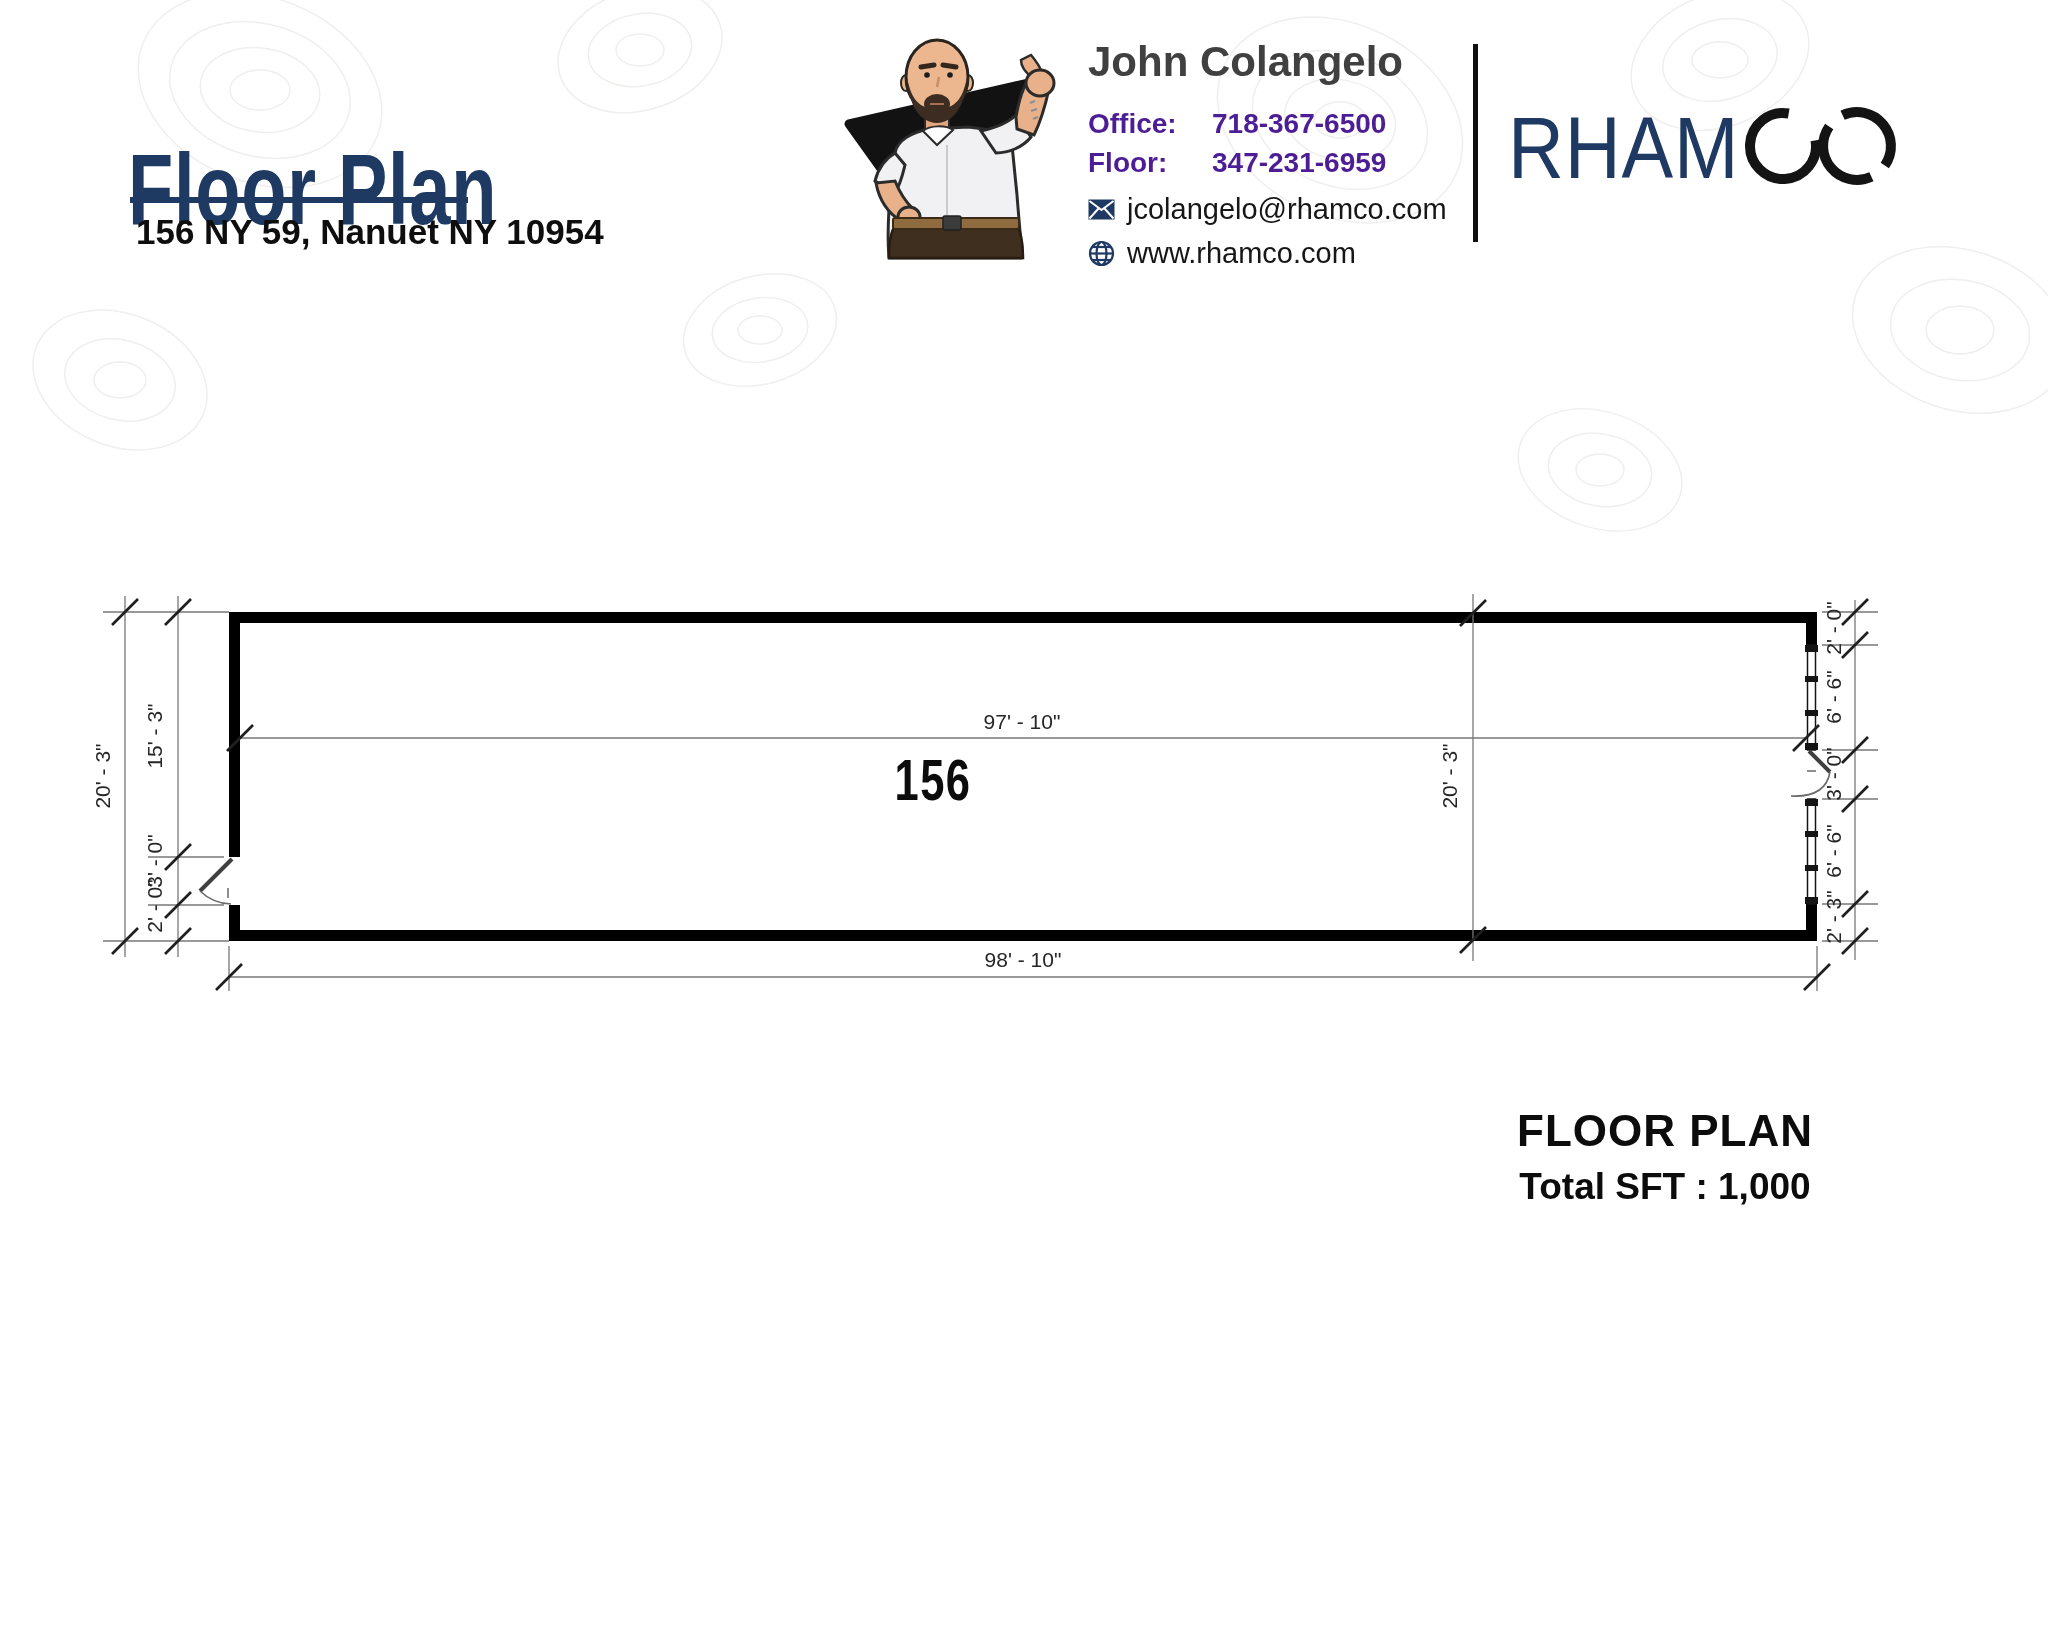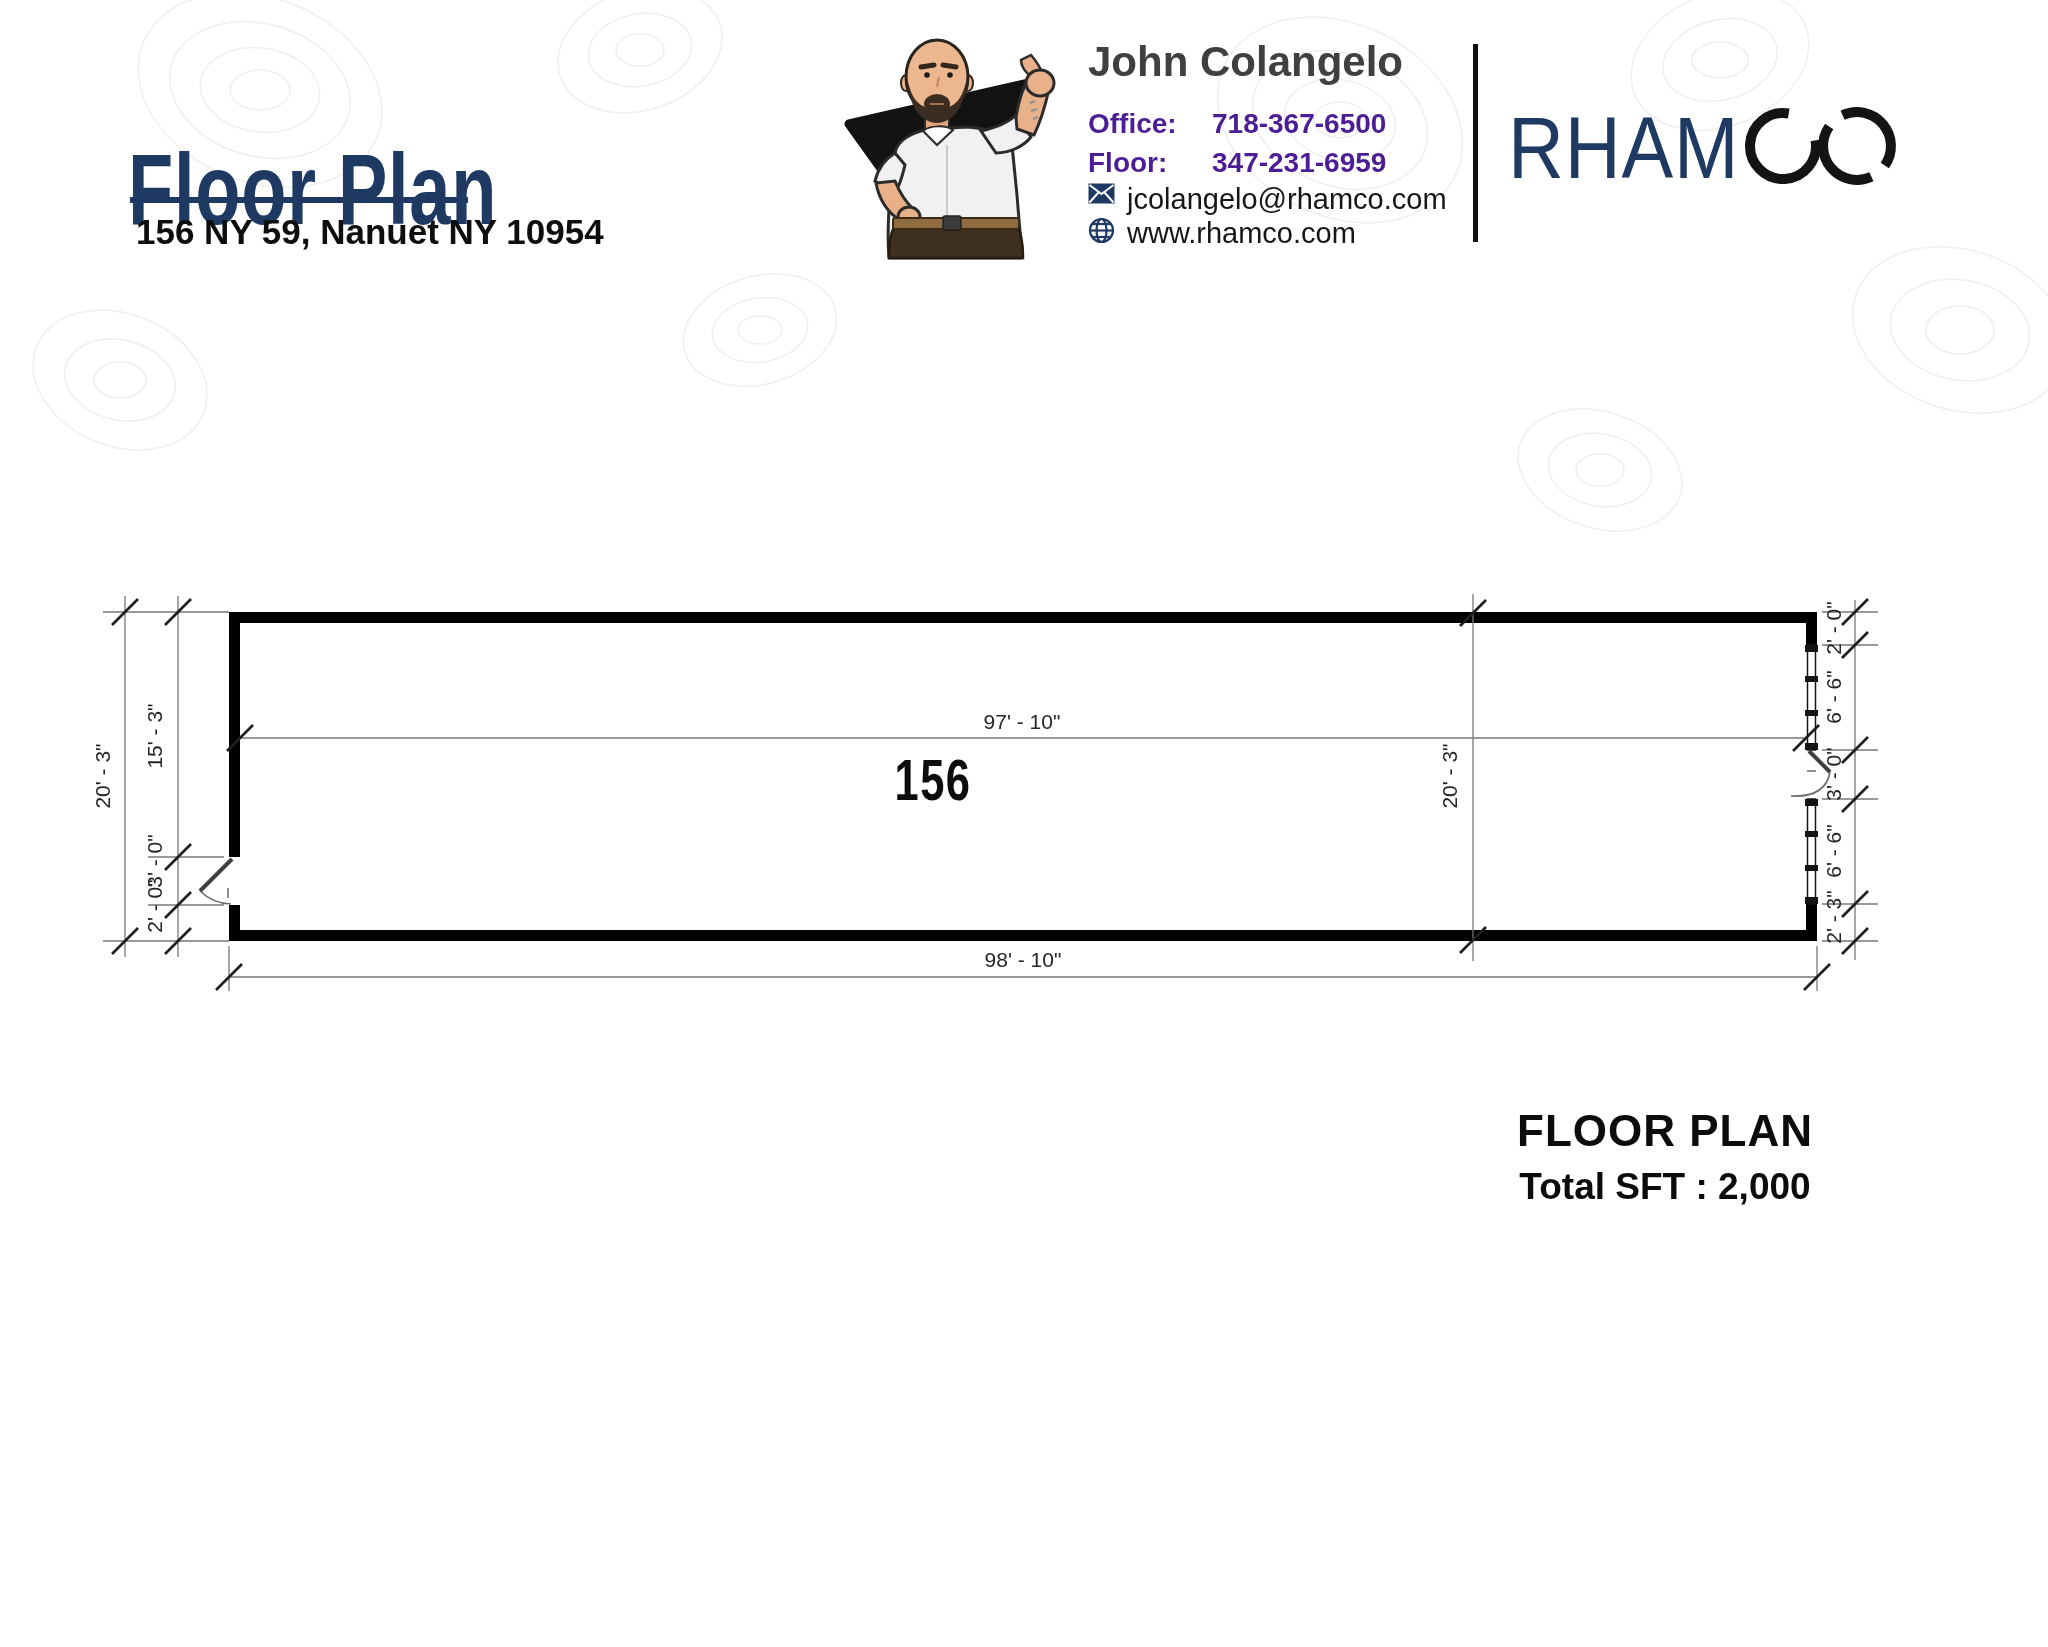--- a/index.html
+++ b/index.html
@@ -11,21 +11,21 @@
   
   .title{left:128px;top:72px;font-size:100px;font-weight:900;color:#1e3a63;
          transform:scaleX(.74);transform-origin:left top;letter-spacing:1px;line-height:1.0;white-space:nowrap;}
   .title-underline{left:130px;top:197px;width:338px;height:6px;background:#1e3a63;}
   .address{left:136px;top:212px;font-size:35px;font-weight:bold;color:#0e0e0e;white-space:nowrap;}
 
   .agent{left:1088px;top:38px;}
   .agent-name{font-size:42px;font-weight:bold;color:#404040;margin:0 0 18px 0;}
   .agent-row{font-size:28px;font-weight:bold;color:#4c1d95;line-height:39px;white-space:nowrap;}
   .agent-row .lbl{display:inline-block;width:124px;}
-  .icon-row{display:flex;align-items:flex-start;gap:12px;margin-top:1px;font-size:29px;font-weight:400;color:#161616;}
+  .icon-row{display:flex;align-items:center;gap:12px;margin-top:11px;font-size:29px;font-weight:400;color:#161616;}
   .icon-row:first-of-type{margin-top:16px;}
 
   .divider{left:1473px;top:44px;width:5px;height:198px;background:#101010;}
 
   .footer-title{left:1500px;top:1106px;width:330px;text-align:center;font-size:44px;font-weight:bold;
                 color:#0c0c0c;letter-spacing:1px;white-space:nowrap;}
   .footer-sub{left:1490px;top:1166px;width:350px;text-align:center;font-size:37px;font-weight:bold;
               color:#0c0c0c;white-space:nowrap;}
 
   .dim-txt{font-family:"Liberation Sans",sans-serif;font-size:21px;fill:#262626;}
@@ -272,15 +272,15 @@
     <text class="dim-txt" x="1835" y="774" text-anchor="middle" transform="rotate(-90 1835 774)" dominant-baseline="middle">3' - 0"</text>
     <text class="dim-txt" x="1835" y="851" text-anchor="middle" transform="rotate(-90 1835 851)" dominant-baseline="middle">6' - 6"</text>
     <text class="dim-txt" x="1835" y="917" text-anchor="middle" transform="rotate(-90 1835 917)" dominant-baseline="middle">2' - 3"</text>
 
     <text class="dim-txt" x="1451" y="776" text-anchor="middle" transform="rotate(-90 1451 776)" dominant-baseline="middle">20' - 3"</text>
 
     <text class="unit-txt" transform="translate(933,800) scale(0.75,1)" x="0" y="0" text-anchor="middle" font-size="58" letter-spacing="2">156</text>
   </svg>
 
   <div class="abs footer-title">FLOOR PLAN</div>
-  <div class="abs footer-sub">Total SFT : 2,000</div>
+  <div class="abs footer-sub">Total SFT : 1,000</div>
 
 </div>
 
 </body></html>

